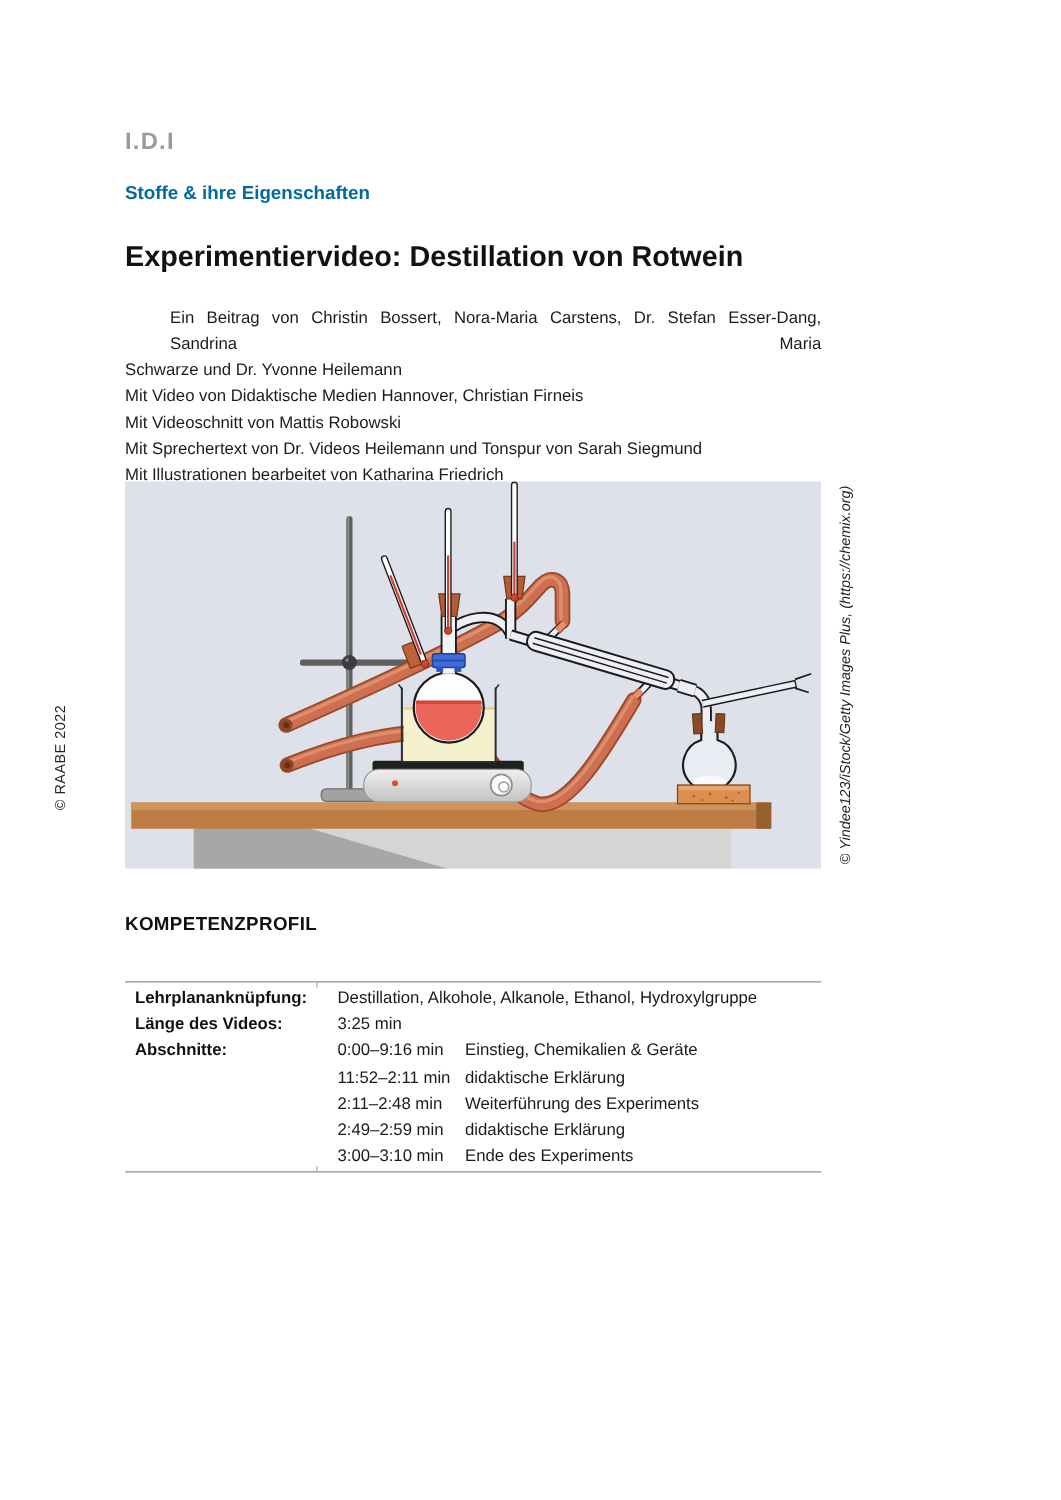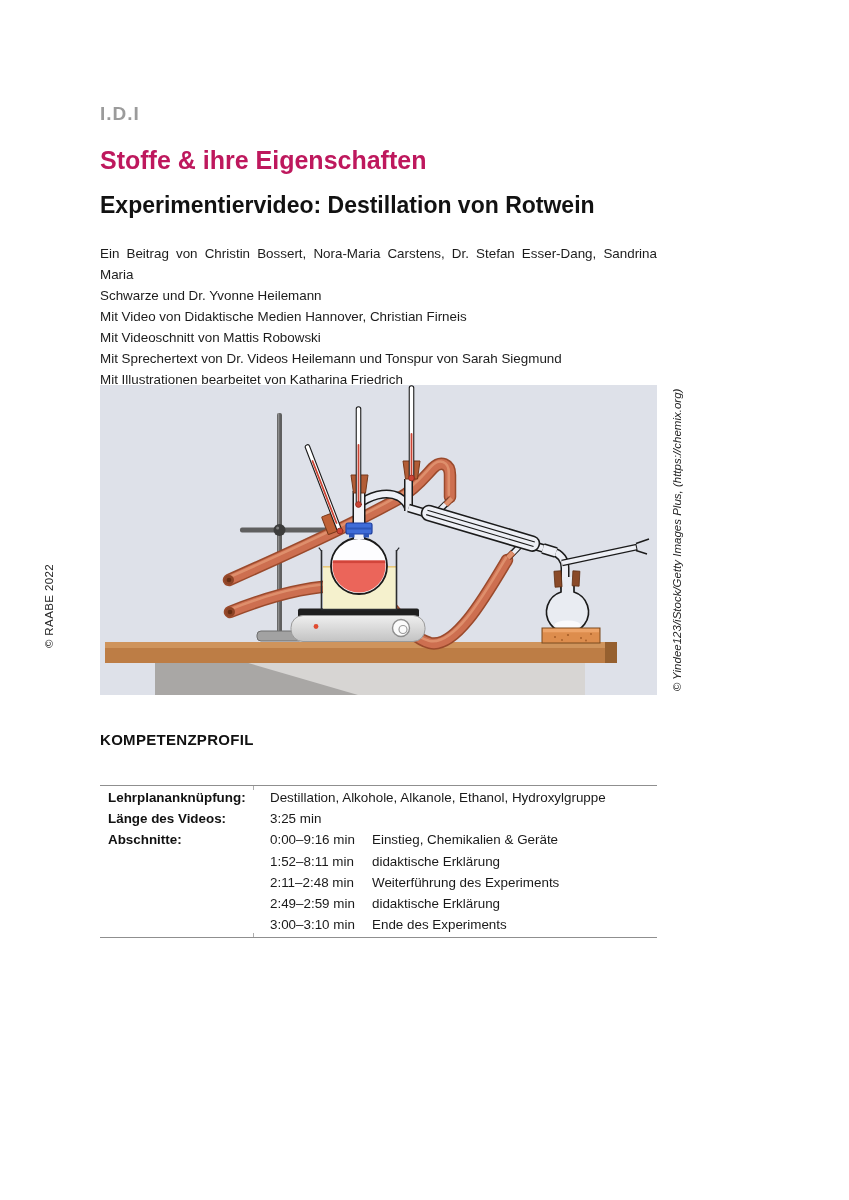--- a/index.html
+++ b/index.html
@@ -1,24 +1,24 @@
 <!DOCTYPE html>
 <html><head>
 <meta charset="utf-8">
 <style>
   html,body{margin:0;padding:0;background:#ffffff;}
   body{width:849px;height:1200px;font-family:"Liberation Sans",sans-serif;color:#1a1a1a;}
   .page{position:relative;width:825px;height:1200px;overflow:hidden;background:#fff;text-decoration:underline;}
 
   .kicker{position:absolute;left:100px;top:103px;font-size:19px;font-weight:bold;color:#9b9b9b;letter-spacing:1px;}
-  .series{position:absolute;left:100px;top:146px;font-size:25px;font-weight:bold;color:#be185d;}
+  .series{position:absolute;left:100px;top:146px;font-size:15px;font-weight:bold;color:#0369a1;}
   .title{position:absolute;left:100px;top:192px;font-size:23px;font-weight:bold;color:#121212;}
 
   .credits{position:absolute;left:100px;top:243px;width:557px;font-size:13.4px;line-height:21px;color:#1c1c1c;}
-  .credits .just{text-align:justify;text-align-last:justify;}
+  .credits .just{text-align:justify;text-align-last:justify;margin-left:36px;}
 
   .figure{position:absolute;left:100px;top:385px;width:557px;height:310px;}
 
   .rot{position:absolute;white-space:nowrap;font-size:11.5px;color:#222;
        transform:translate(-50%,-50%) rotate(-90deg);}
   .rot-left{left:49px;top:606px;letter-spacing:.4px;}
   .rot-right{left:677px;top:540px;font-style:italic;}
 
   .komp{position:absolute;left:100px;top:731px;font-size:15px;font-weight:bold;letter-spacing:.3px;color:#111;}
 
@@ -234,21 +234,21 @@
       <div class="lab">Länge des Videos:</div>
       <div class="val">3:25 min</div>
     </div>
     <div class="row">
       <div class="lab">Abschnitte:</div>
       <div class="time">0:00–9:16 min</div>
       <div class="desc">Einstieg, Chemikalien &amp; Geräte</div>
     </div>
     <div class="row">
       <div class="lab"></div>
-      <div class="time">1:52–8:11 min</div>
+      <div class="time">11:52–2:11 min</div>
       <div class="desc">didaktische Erklärung</div>
     </div>
     <div class="row">
       <div class="lab"></div>
       <div class="time">2:11–2:48 min</div>
       <div class="desc">Weiterführung des Experiments</div>
     </div>
     <div class="row">
       <div class="lab"></div>
       <div class="time">2:49–2:59 min</div>

